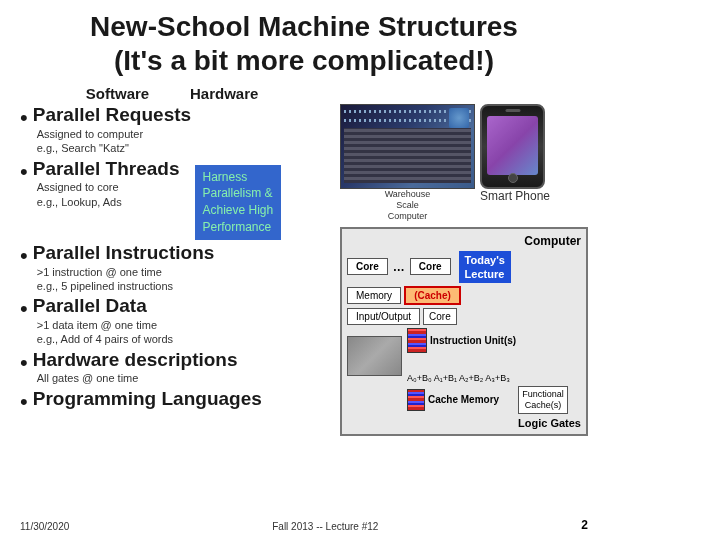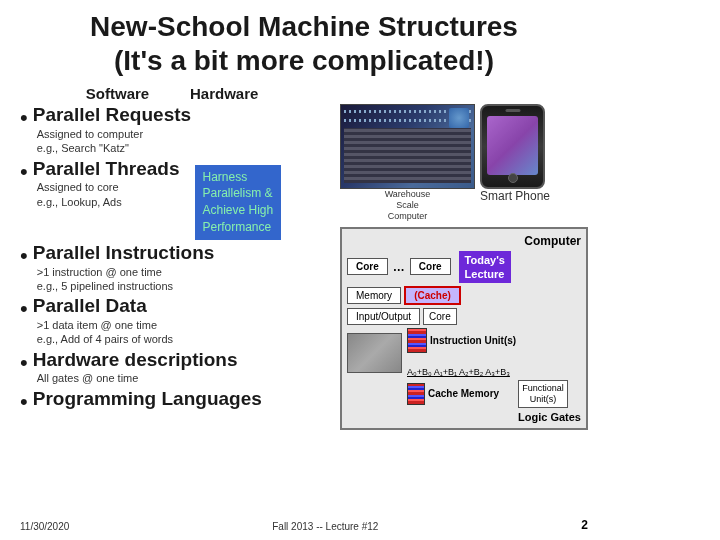--- a/index.html
+++ b/index.html
@@ -231,58 +231,58 @@
 
       <div style="border:2px solid #777; background:#e8e8e8; padding:5px; position:relative; font-size:10px;">
 
         <div style="text-align:right; font-size:12px; font-weight:bold; margin-bottom:3px;">Computer</div>
 
         <div style="display:flex; gap:3px; margin-bottom:3px; align-items:center;">
           <div style="border:1.5px solid #555; padding:2px 8px; background:#fff; font-size:10px; font-weight:bold;">Core</div>
           <div style="font-size:12px; font-weight:bold; padding:0 2px;">…</div>
           <div style="border:1.5px solid #555; padding:2px 8px; background:#fff; font-size:10px; font-weight:bold;">Core</div>
           <div style="margin-left:5px;">
-            <div style="background:#6d28d9; color:white; font-weight:bold; font-size:11px; padding:2px 6px; line-height:1.3;">
+            <div style="background:#1d4ed8; color:white; font-weight:bold; font-size:11px; padding:2px 6px; line-height:1.3;">
               <span>Today's</span><br>
               <span>Lecture</span>
             </div>
           </div>
         </div>
 
         <div style="display:flex; gap:3px; margin-bottom:3px; align-items:center;">
           <div style="border:1.5px solid #555; padding:2px 8px; background:#fff; font-size:10px;">Memory</div>
-          <div style="border:2px solid #cc0000; padding:2px 8px; background:#c4b5fd; font-size:10px; color:#cc0000; font-weight:bold;">(Cache)</div>
+          <div style="border:2px solid #cc0000; padding:2px 8px; background:#fdba74; font-size:10px; color:#cc0000; font-weight:bold;">(Cache)</div>
         </div>
 
         <div style="display:flex; gap:3px; margin-bottom:3px; align-items:center;">
           <div style="border:1.5px solid #555; padding:2px 8px; background:#fff; font-size:10px;">Input/Output</div>
           <div style="border:1.5px solid #555; padding:2px 5px; background:#fff; font-size:10px;">Core</div>
         </div>
 
         <div style="display:flex; gap:5px; margin-bottom:3px; align-items:center;">
 
           <div style="width:55px; height:40px; background: linear-gradient(135deg, #888 0%, #aaa 50%, #888 100%); border:1px solid #555; flex-shrink:0;"></div>
           <div>
             <div style="display:flex; align-items:center; gap:3px;">
               <div style="width:20px; height:25px; background: repeating-linear-gradient(0deg, #cc2222 0, #cc2222 3px, #ff5555 3px, #ff5555 5px, #2222cc 5px, #2222cc 7px, #5555ff 7px, #5555ff 9px); border:1px solid #333; flex-shrink:0;"></div>
               <div style="font-size:10px; font-weight:bold;">Instruction Unit(s)</div>
             </div>
-            <div style="font-size:9px; margin-top:14px;text-decoration:underline;">A₀+B₀ A₁+B₁ A₂+B₂ A₃+B₃</div>
+            <div style="font-size:9px; margin-top:20px;">A₀+B₀ A₁+B₁ A₂+B₂ A₃+B₃</div>
           </div>
         </div>
 
         <div style="display:flex; gap:5px; margin-bottom:3px; align-items:center;">
           <div style="width:55px;"></div>
           <div style="display:flex; align-items:center; gap:3px;">
             <div style="width:18px; height:22px; background: repeating-linear-gradient(0deg, #cc2222 0, #cc2222 3px, #ff5555 3px, #ff5555 5px, #2222cc 5px, #2222cc 7px, #5555ff 7px, #5555ff 9px); border:1px solid #333; flex-shrink:0;"></div>
             <div style="font-size:10px; font-weight:bold;">Cache Memory</div>
             <div style="display:flex; gap:2px; margin-left:16px;">
               <div style="border:1.5px solid #555; padding:2px 3px; background:#fff; font-size:9px; line-height:1.2; text-align:center;">
                 <span>Functional</span><br>
-                <span>Unit(s)</span>
+                <span>Cache(s)</span>
               </div>
             </div>
           </div>
         </div>
 
         <div style="text-align:right; font-size:11px; font-weight:bold;">Logic Gates</div>
 
       </div>
 
     </div>

